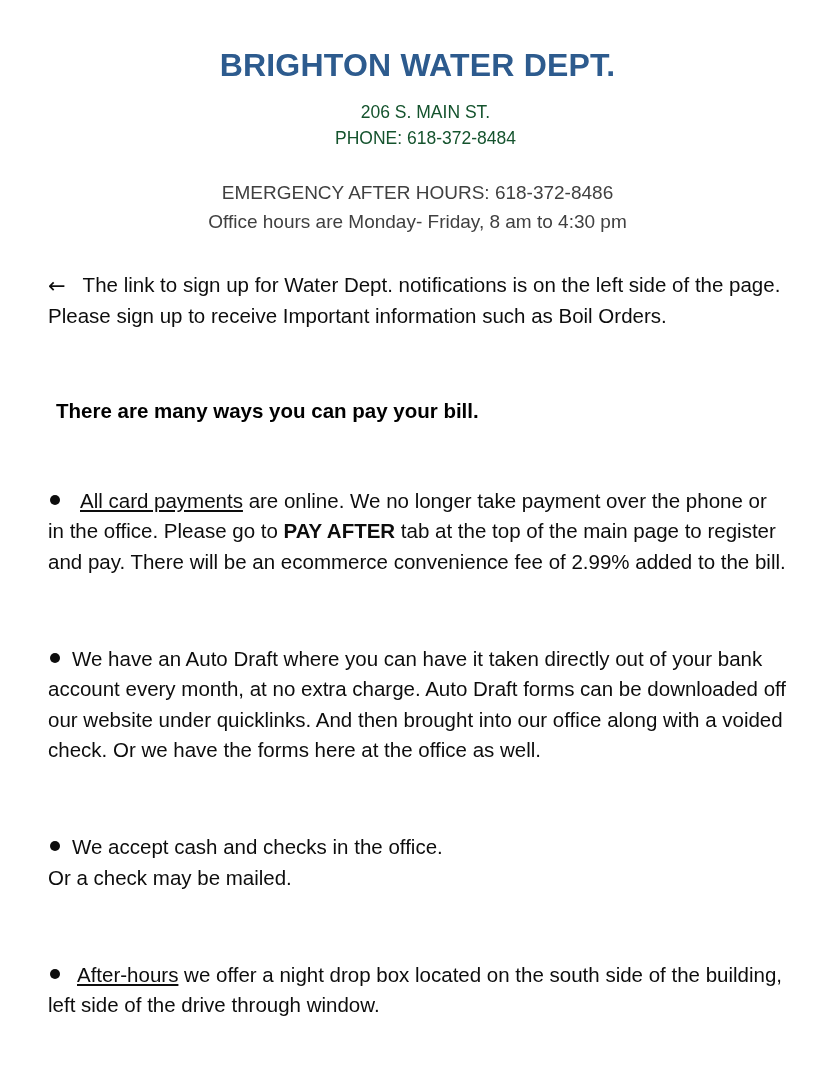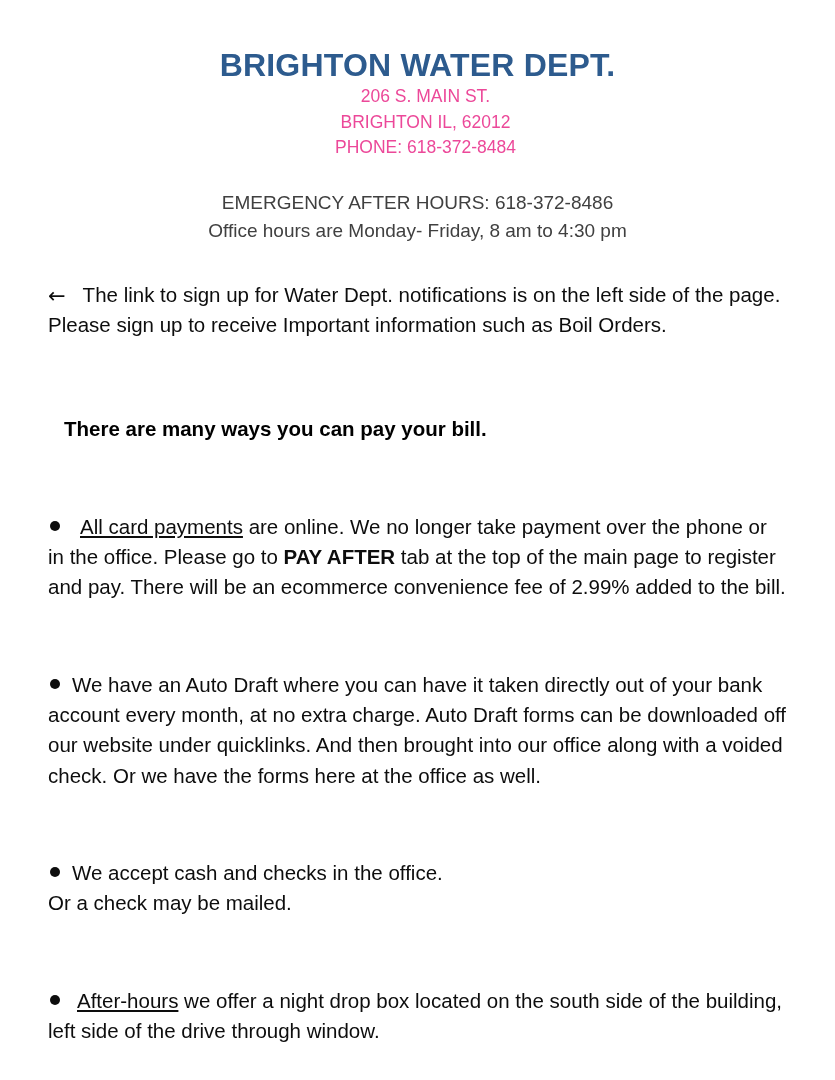--- a/index.html
+++ b/index.html
@@ -30,24 +30,25 @@
   }
   .org-title {
     font-size: 32px;
     font-weight: 600;
     letter-spacing: 0.2px;
     color: #2d5b8e;
     line-height: 1.15;
     margin: 0;
   }
   .address-block {
+    margin-top: 16px;
     font-size: 17.5px;
     line-height: 1.47;
     font-weight: 400;
-    color: #ec4899;
+    color: #14532d;
     padding-left: 16px;
   }
   .address-line {
     margin: 0;
   }
   .notice-block {
     margin-top: 28px;
     font-size: 19px;
     line-height: 1.5;
     color: #404040;
@@ -76,21 +77,21 @@
     line-height: 1;
     vertical-align: -1px;
     margin-right: 17px;
     font-family: "DejaVu Sans", sans-serif;
     font-weight: 400;
   }
   .heading-bold {
     font-size: 20.5px;
     font-weight: 700;
     line-height: 1.4;
-    margin: 16px;
+    margin: 8px;
     color: #000000;
   }
   .spacer-lg { height: 58px; }
   .spacer-md { height: 32px; }
   .spacer-sm { height: 26px; }
 
   
   .bullet-item {
     position: relative;
     font-size: 20.5px;
@@ -118,21 +119,20 @@
 </head>
 <body>
 
 <div class="page">
 
   <header class="letterhead">
     <h1 class="org-title">BRIGHTON WATER DEPT.</h1>
 
     <div class="address-block">
       <p class="address-line">206 S. MAIN ST.</p>
-      <p class="address-line">BRIGHTON IL, 62012</p>
       <p class="address-line">PHONE: 618-372-8484</p>
     </div>
 
     <div class="notice-block">
       <p class="notice-line">EMERGENCY AFTER HOURS: 618-372-8486</p>
       <p class="notice-line">Office hours are Monday- Friday, 8 am to 4:30 pm</p>
     </div>
   </header>
 
   <main class="body-content">

